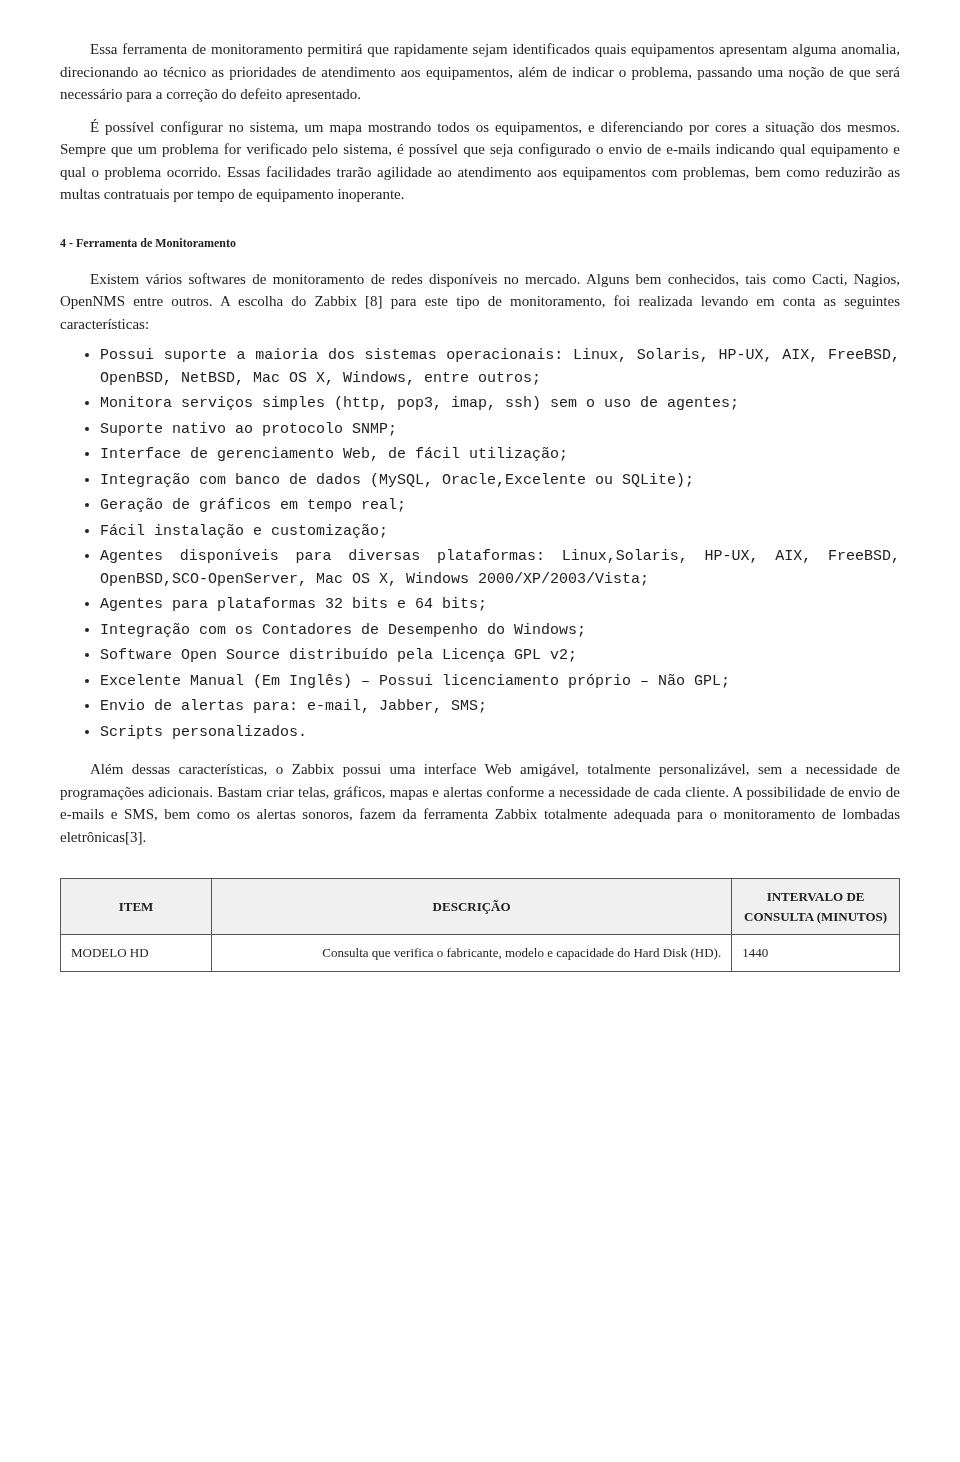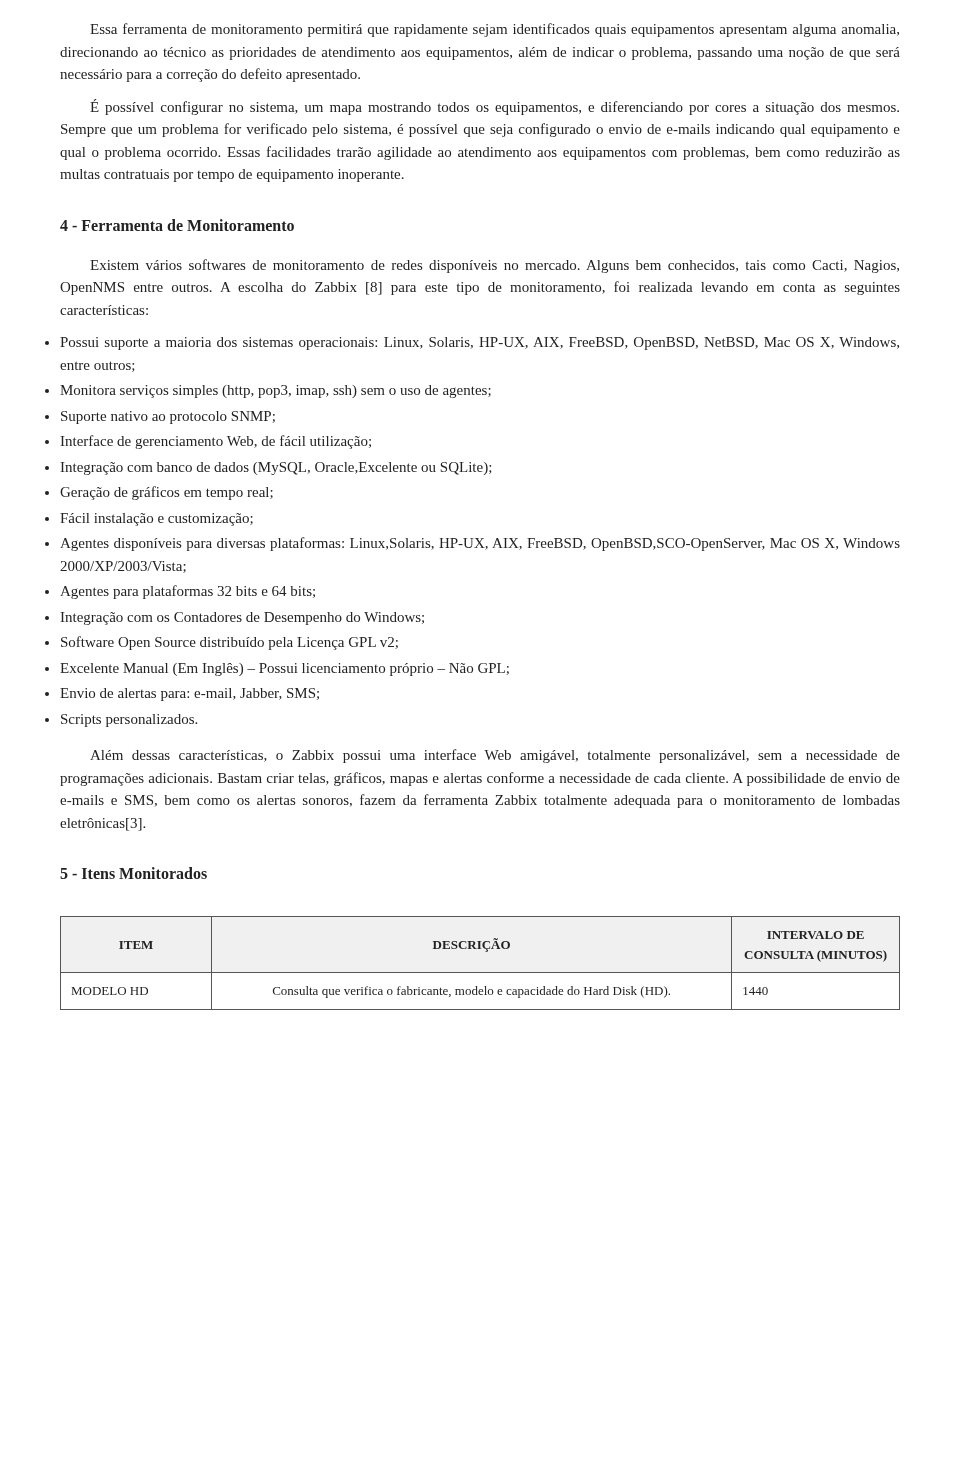--- a/index.html
+++ b/index.html
@@ -6,37 +6,39 @@
     body {
       background: #fff;
       color: #222;
       font-family: "Times New Roman", Times, serif;
       font-size: 15px;
       line-height: 1.5;
     }
     .page {
       max-width: 960px;
       margin: 0 auto;
-      padding: 18px 60px 40px 60px;
+      padding: 38px 60px 40px 60px;
     }
     .paragraph {
       text-align: justify;
       margin-bottom: 10px;
     }
     .indent {
       text-indent: 2em;
     }
     .section-heading {
       font-weight: bold;
-      font-size: 16px;
+      font-size: 12px;
       margin: 28px 0 16px 0;
     }
     .bullet-list {
       list-style: disc;
+      margin-left: 40px;
       margin-bottom: 14px;
+      font-family: Liberation Mono, monospace;
     }
     .bullet-list li {
       margin-bottom: 3px;
       text-align: justify;
     }
     .table-wrapper {
       margin-top: 30px;
       width: 100%;
       border-collapse: collapse;
     }
@@ -44,21 +46,21 @@
       border: 1px solid #555;
       background: #f0f0f0;
       text-align: center;
       font-weight: bold;
       font-size: 13px;
       padding: 8px 10px;
       text-transform: uppercase;
     }
     .table-wrapper td {
       border: 1px solid #555;
-      text-align: center;
+      text-align: right;
       font-size: 13px;
       padding: 8px 10px;
       vertical-align: top;
     }
     .table-wrapper td.center {
       text-align: left;
       vertical-align: middle;
     }
     .col-item { width: 18%; text-align: center; }
     .col-desc { width: 62%; font-family: Liberation Serif, serif; }
@@ -91,21 +93,20 @@
       <li>Agentes para plataformas 32 bits e 64 bits;</li>
       <li>Integração com os Contadores de Desempenho do Windows;</li>
       <li>Software Open Source distribuído pela Licença GPL v2;</li>
       <li>Excelente Manual (Em Inglês) – Possui licenciamento próprio – Não GPL;</li>
       <li>Envio de alertas para: e-mail, Jabber, SMS;</li>
       <li>Scripts personalizados.</li>
     </ul>
 
   <p class="paragraph indent">Além dessas características, o Zabbix possui uma interface Web amigável, totalmente personalizável, sem a necessidade de programações adicionais. Bastam criar telas, gráficos, mapas e alertas conforme a necessidade de cada cliente. A possibilidade de envio de e-mails e SMS, bem como os alertas sonoros, fazem da ferramenta Zabbix totalmente adequada para o monitoramento de lombadas eletrônicas[3].</p>
 
-  <p class="section-heading">5 - Itens Monitorados</p>
 
 
   <table class="table-wrapper">
     <thead>
       <tr>
         <th class="col-item">ITEM</th>
         <th class="col-desc">DESCRIÇÃO</th>
         <th class="col-interval">INTERVALO DE CONSULTA (Minutos)</th>
       </tr>
     </thead>

